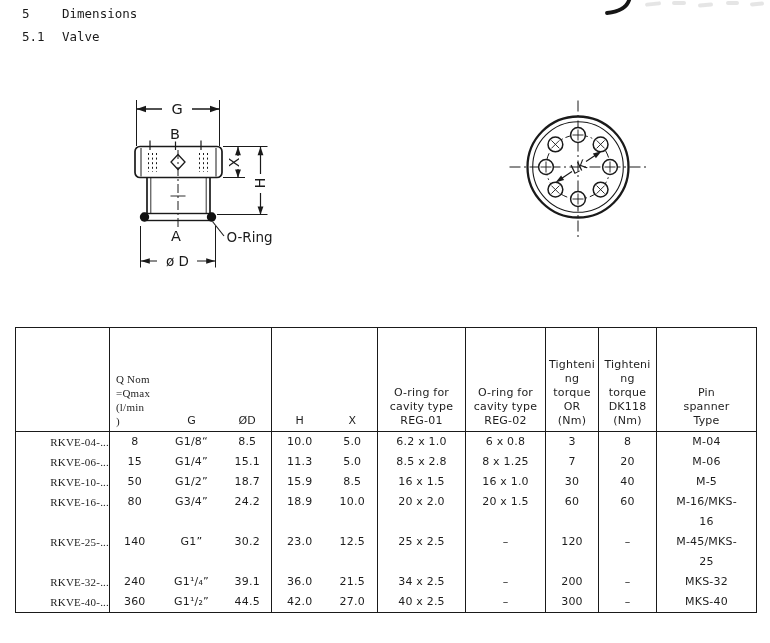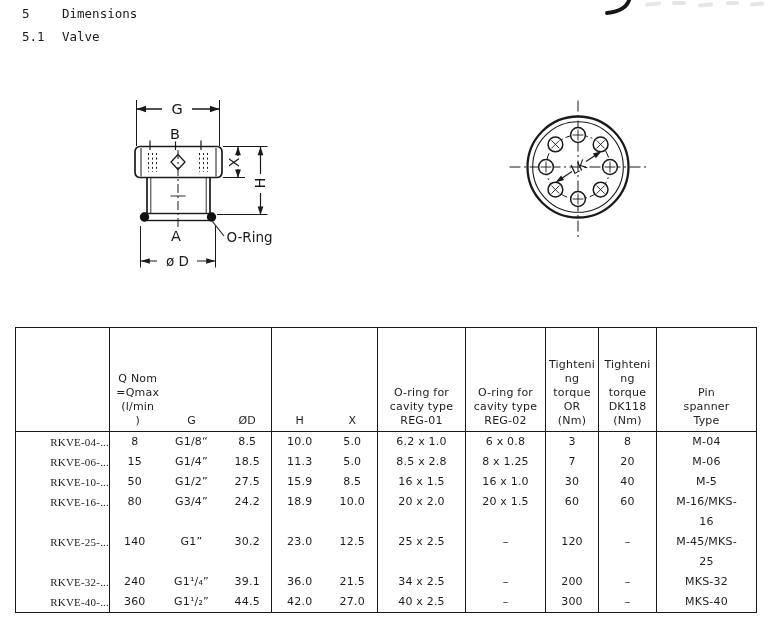--- a/index.html
+++ b/index.html
@@ -19,21 +19,21 @@
   table.spec{
     position:absolute;left:15px;top:327px;width:741px;
     border-collapse:collapse;table-layout:fixed;
     font-size:11px;color:#1d1d1d;letter-spacing:.2px;
   }
   table.spec{border:1.6px solid #1a1a1a;}
   .spec th{
     font-weight:normal;text-align:center;vertical-align:bottom;
     line-height:14px;padding:0 0 3px 0;white-space:pre-line;height:100px;
   }
-  .spec th.qcol{text-align:center;padding-left:6px;}
+  .spec th.qcol{text-align:left;padding-left:6px;font-family:Liberation Serif, serif;}
   .spec td{
     text-align:center;vertical-align:top;line-height:20px;height:20px;
     padding:0;white-space:pre-line;
   }
   .spec td.part{text-align:right;padding-left:10px;font-family:Liberation Serif, serif;}
   .spec .bl{border-left:1.5px solid #1a1a1a;}
   .spec thead tr{border-bottom:1.5px solid #1a1a1a;}
   
   .ghost{position:absolute;background:#d3d3d3;height:3.5px;border-radius:2px;opacity:.6;}
 </style>
@@ -204,34 +204,34 @@
       <td class="bl">6.2 x 1.0</td>
       <td class="bl">6 x 0.8</td>
       <td class="bl">3</td>
       <td class="bl">8</td>
       <td class="bl">M-04</td>
     </tr>
     <tr>
       <td class="part">RKVE-06-...</td>
       <td class="bl">15</td>
       <td>G1/4”</td>
-      <td>18.5</td>
+      <td>15.1</td>
       <td class="bl">11.3</td>
       <td>5.0</td>
       <td class="bl">8.5 x 2.8</td>
       <td class="bl">8 x 1.25</td>
       <td class="bl">7</td>
       <td class="bl">20</td>
       <td class="bl">M-06</td>
     </tr>
     <tr>
       <td class="part">RKVE-10-...</td>
       <td class="bl">50</td>
       <td>G1/2”</td>
-      <td>27.5</td>
+      <td>18.7</td>
       <td class="bl">15.9</td>
       <td>8.5</td>
       <td class="bl">16 x 1.5</td>
       <td class="bl">16 x 1.0</td>
       <td class="bl">30</td>
       <td class="bl">40</td>
       <td class="bl">M-5</td>
     </tr>
     <tr>
       <td class="part">RKVE-16-...</td>

